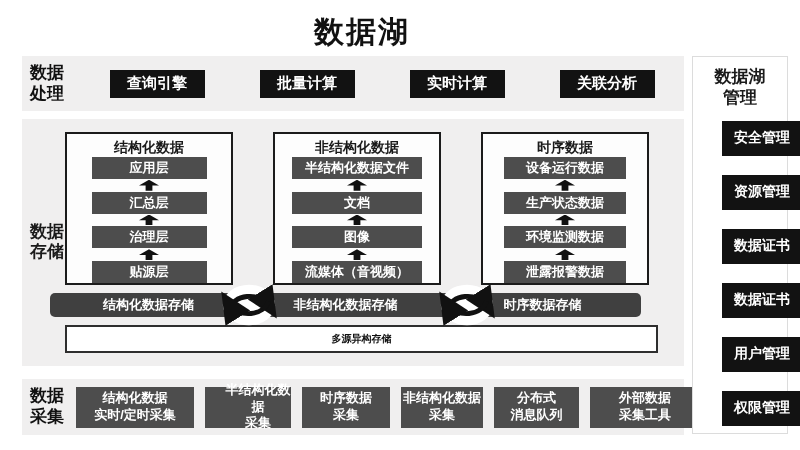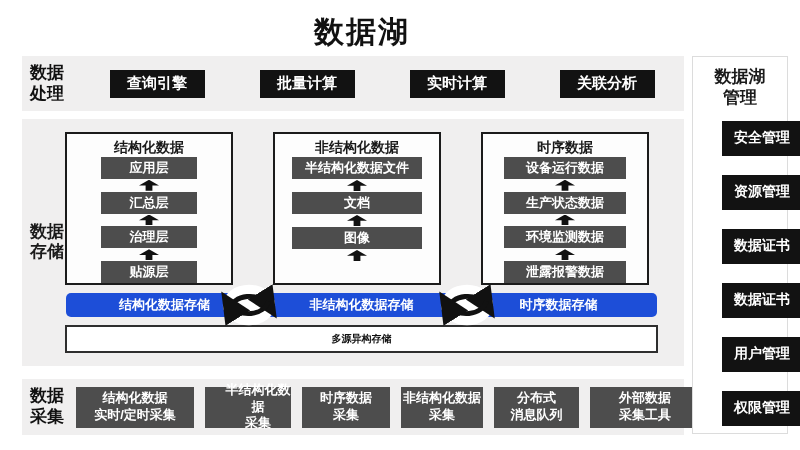--- a/index.html
+++ b/index.html
@@ -29,28 +29,28 @@
   .store-label { position:absolute; left:8px; top:50%; transform:translateY(-50%);
                  width:46px; font-size:17px; font-weight:bold; line-height:1.22; }
   .store-label span { display:block; }
   .columns { position:absolute; left:43px; top:13px; width:584px;
              display:flex; justify-content:space-between; }
   .col-box { width:168px; height:153px; background:#fdfdfd; border:2px solid #1b1b1b;
              display:flex; flex-direction:column; align-items:center; padding-top:3px; }
   .col-header { font-size:14px; font-weight:bold; height:20px; line-height:20px; }
   .item-box { height:22px; background:#4d4d4d; color:#fff; font-size:13px;
               font-weight:bold; display:flex; align-items:center; justify-content:center; }
-  .col-1 .item-box { width:96px; }
+  .col-1 .item-box { width:115px; }
   .col-2 .item-box { width:130px; }
   .col-3 .item-box { width:122px; }
   .up-arrow { width:20px; height:11px; background:#111; margin:1px 0;
               clip-path:polygon(50% 0,100% 52%,67% 52%,67% 100%,33% 100%,33% 52%,0 52%); }
 
-  .store-bar { position:absolute; left:44px; top:174px; width:591px; height:24px;
-               background:#1d4ed8; border-radius:5px; display:flex; }
+  .store-bar { position:absolute; left:28px; top:174px; width:591px; height:24px;
+               background:#404040; border-radius:5px; display:flex; }
   .store-bar .seg { flex:1; display:flex; align-items:center; justify-content:center;
                     color:#fff; font-size:13px; font-weight:bold; }
   .sync { position:absolute; top:162px; width:58px; height:48px; z-index:3; }
   .sync-1 { left:198px; }
   .sync-2 { left:416px; }
 
   .hetero-bar { position:absolute; left:43px; top:206px; width:593px; height:28px;
                 background:#ffffff; border:2px solid #2e2e2e; display:flex;
                 align-items:center; justify-content:center;
                 font-size:10px; font-weight:bold; color:#111; }
@@ -119,20 +119,21 @@
       </div>
 
       <div class="col-box col-2">
         <div class="col-header">非结构化数据</div>
         <div class="item-box">半结构化数据文件</div>
         <div class="up-arrow"></div>
         <div class="item-box">文档</div>
         <div class="up-arrow"></div>
         <div class="item-box">图像</div>
         <div class="up-arrow"></div>
+        <div class="item-box">流媒体（音视频）</div>
       </div>
 
       <div class="col-box col-3">
         <div class="col-header">时序数据</div>
         <div class="item-box">设备运行数据</div>
         <div class="up-arrow"></div>
         <div class="item-box">生产状态数据</div>
         <div class="up-arrow"></div>
         <div class="item-box">环境监测数据</div>
         <div class="up-arrow"></div>

